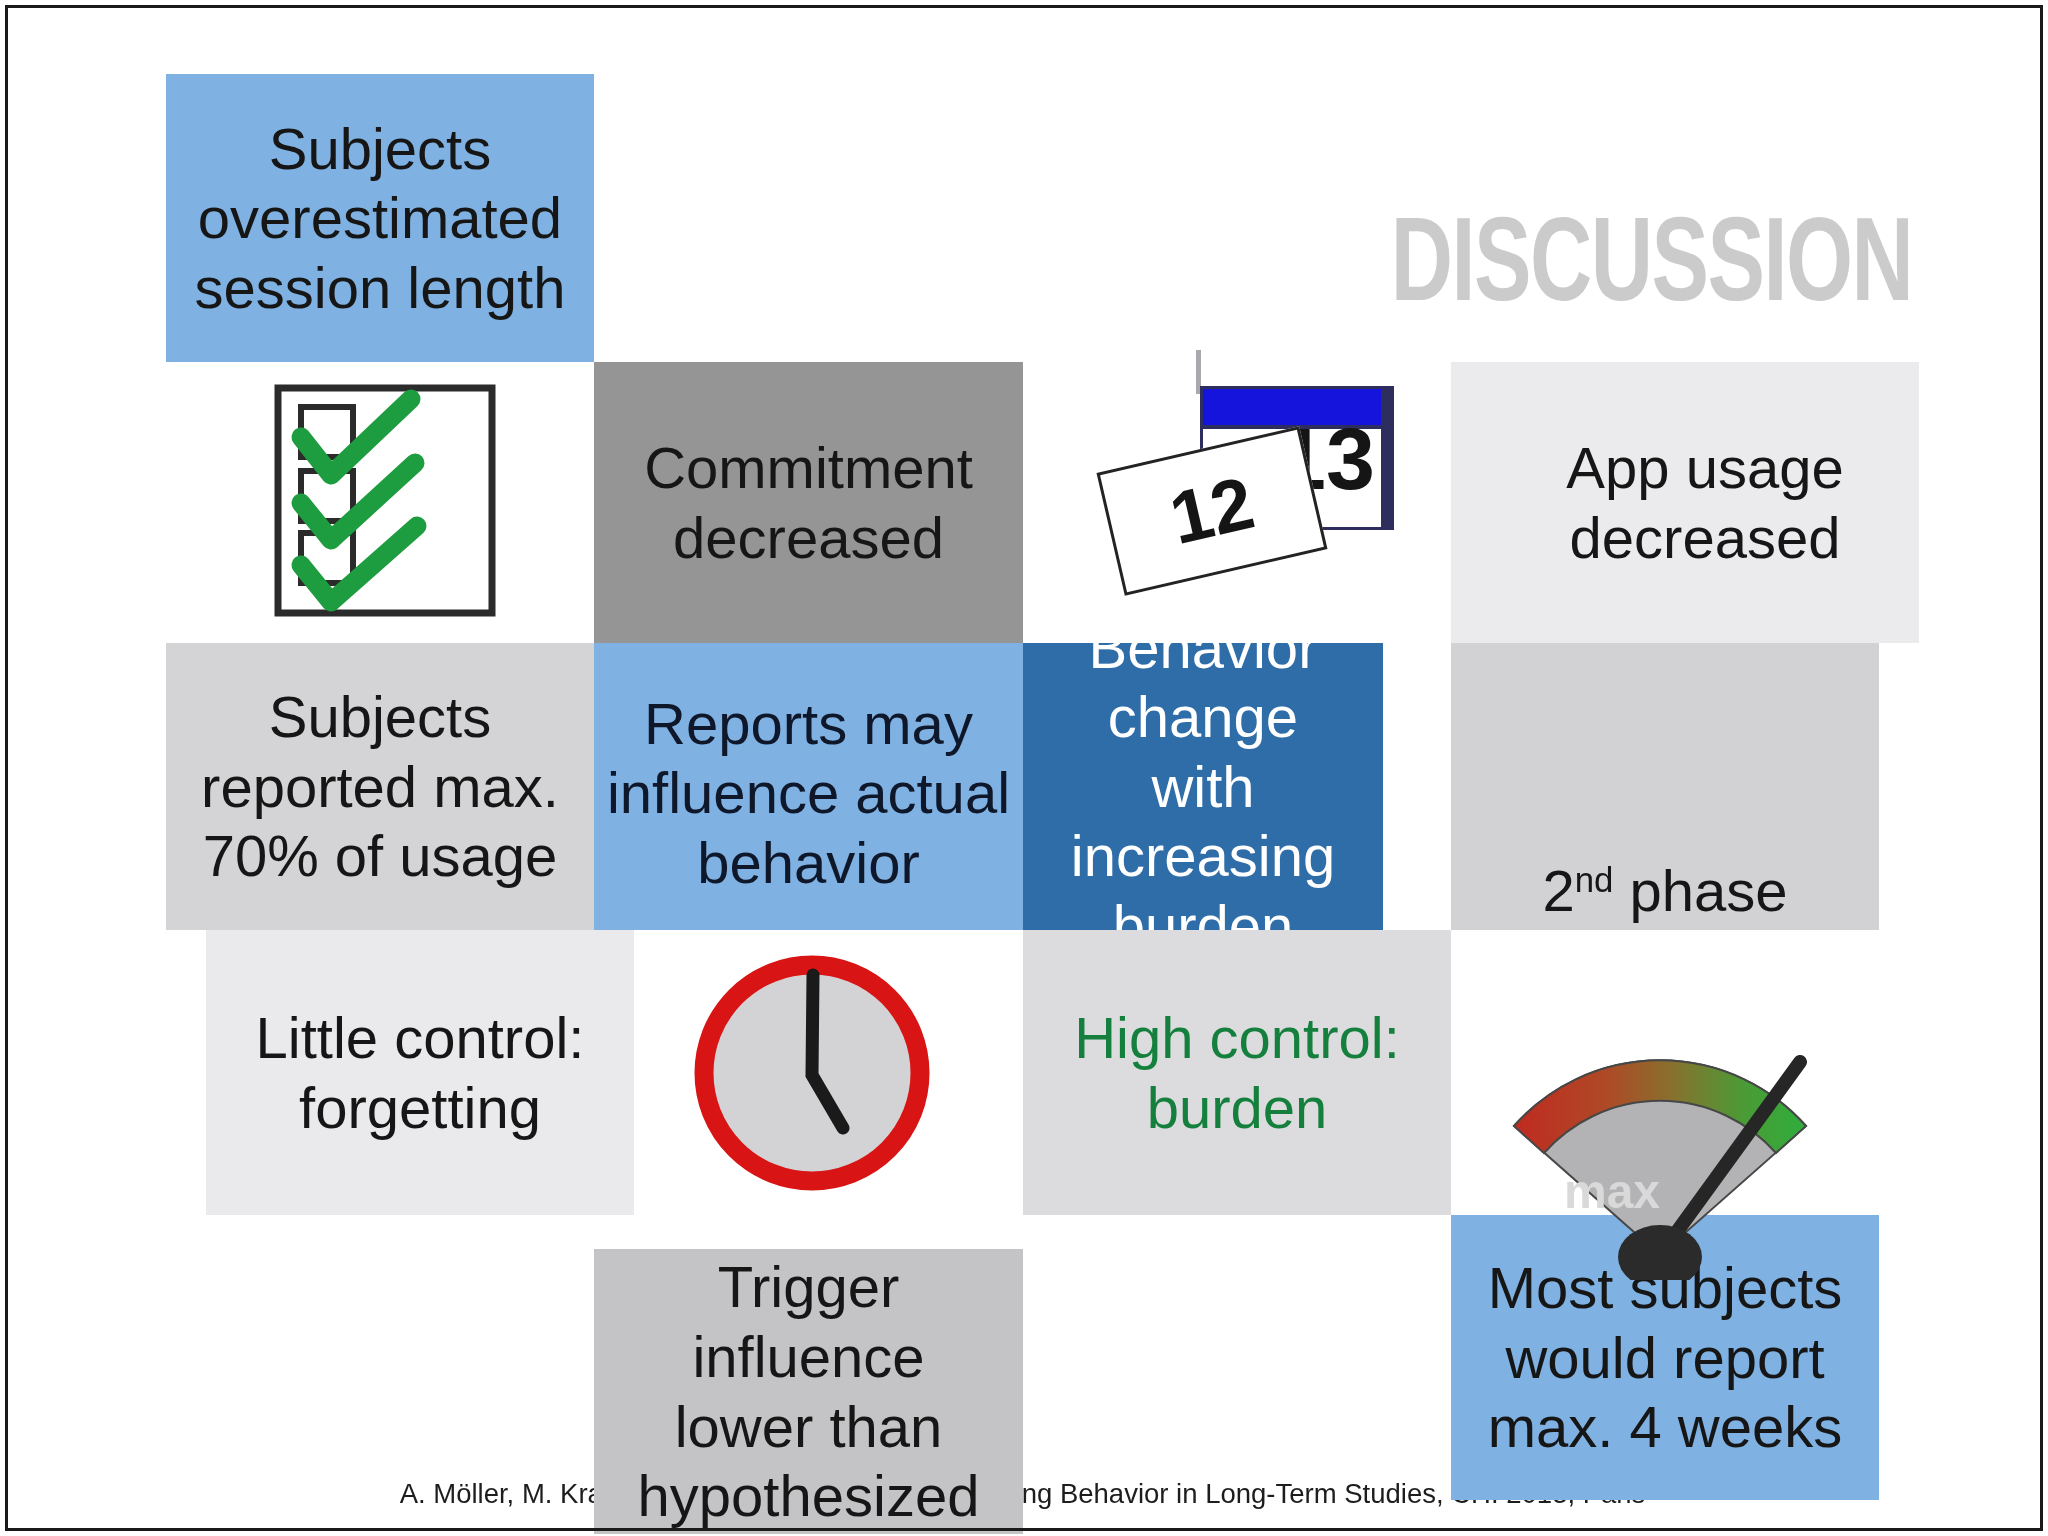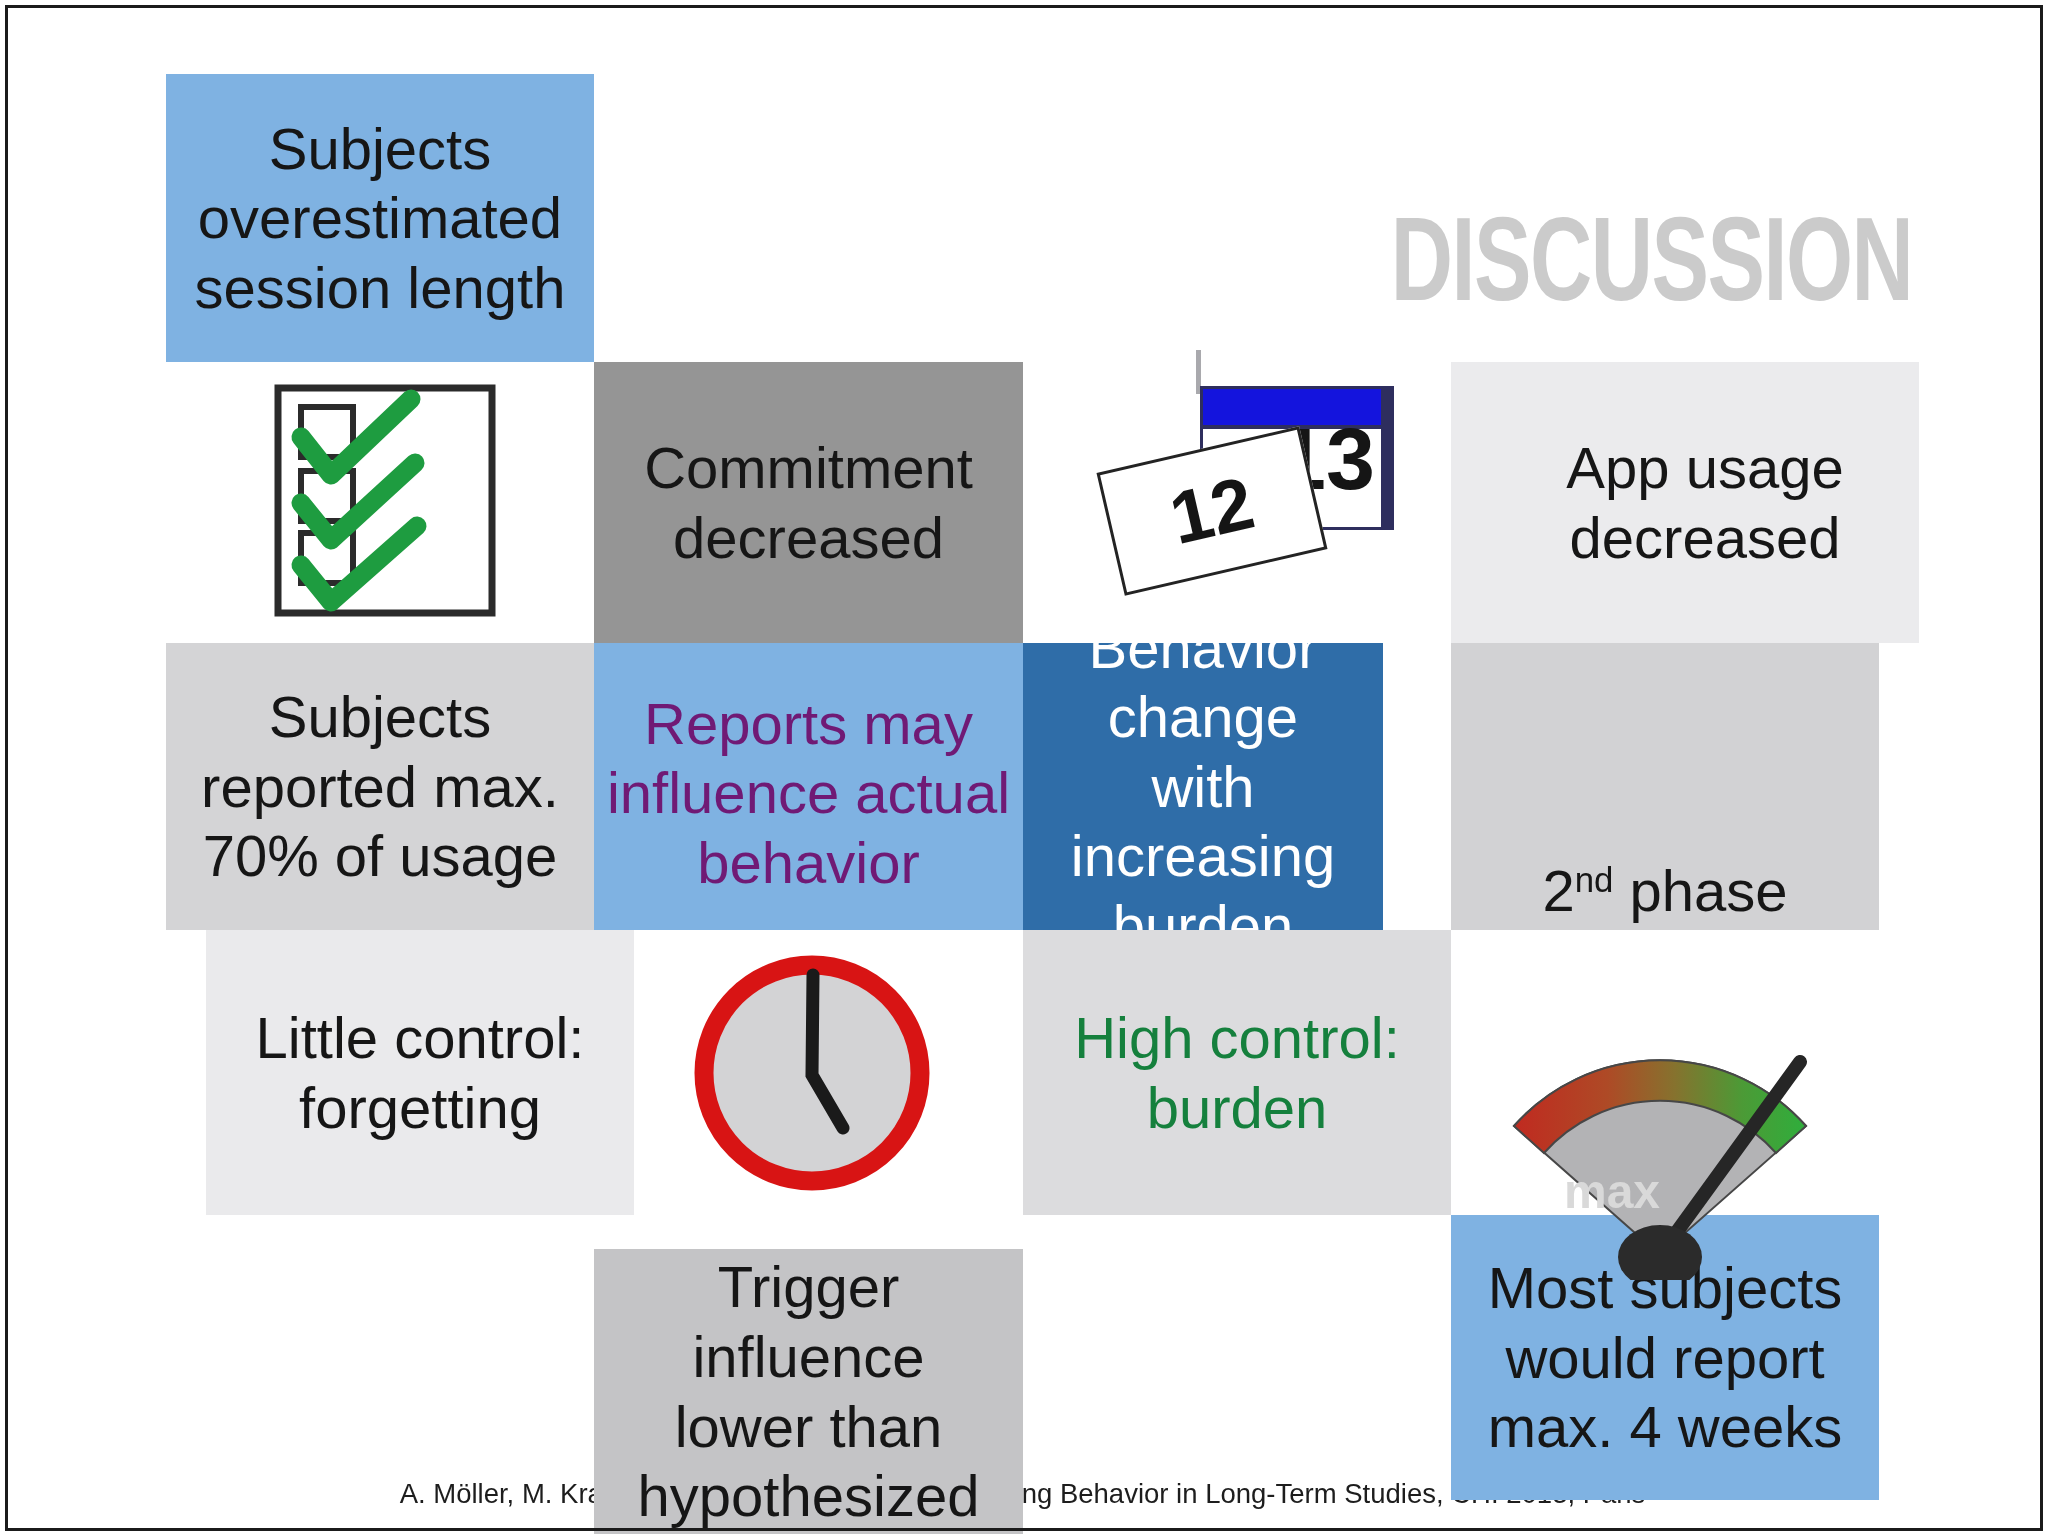--- a/index.html
+++ b/index.html
@@ -91,21 +91,21 @@
 decreased</div>
   </div>
 
   <div class="tile" style="left: 166px; top: 643px; width: 428px; height: 287px; background: rgb(212, 212, 214);">
     <div class="tile-text" style="color: rgb(22, 22, 22);">Subjects
 reported max.
 70% of usage</div>
   </div>
 
   <div class="tile" style="left: 594px; top: 643px; width: 429px; height: 287px; background: rgb(127, 178, 226);">
-    <div class="tile-text" style="color: #701a75; margin-top: 13px;">Reports may
+    <div class="tile-text" style="color: #0f172a; margin-top: 13px;">Reports may
 influence actual
 behavior</div>
   </div>
 
   <div class="tile" style="left: 1023px; top: 643px; width: 360px; height: 287px; background: rgb(47, 109, 168);">
     <div class="tile-text" style="color: rgb(255, 255, 255);">Behavior change
 with increasing
 burden</div>
   </div>
 

